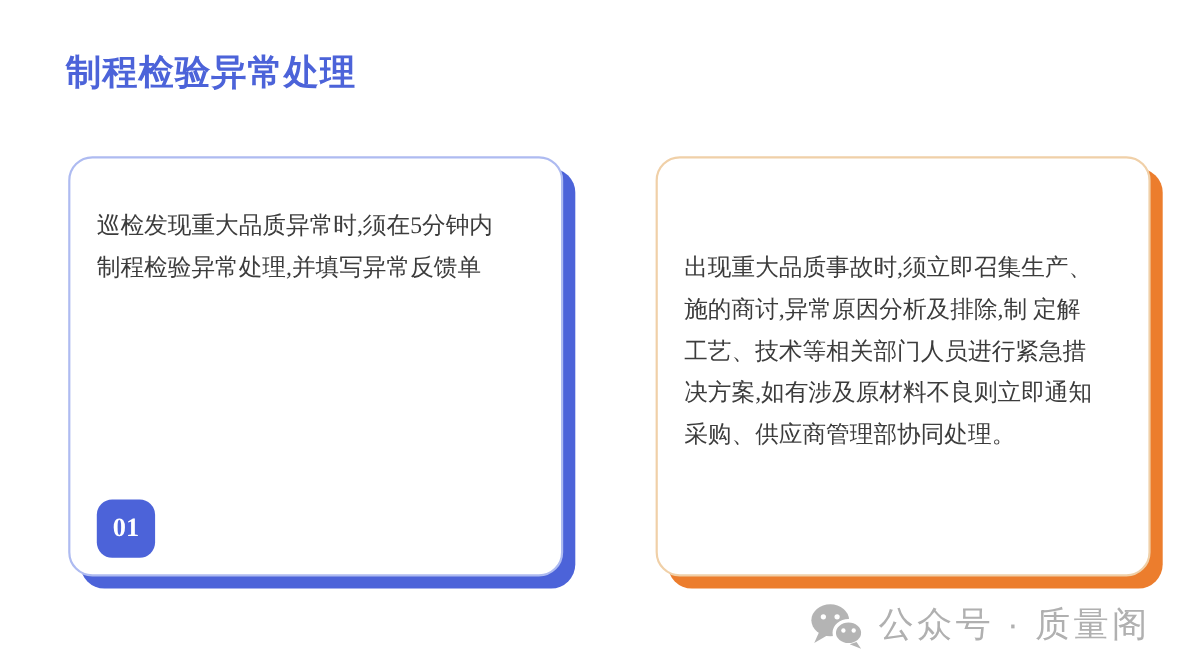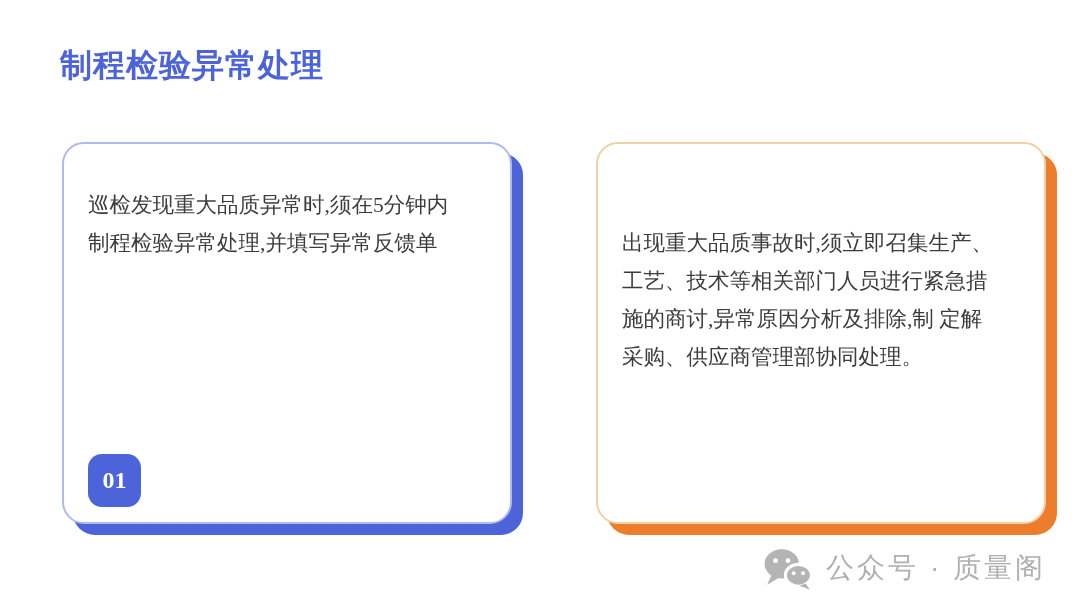--- a/index.html
+++ b/index.html
@@ -74,21 +74,21 @@
   .card1 .badge { background: var(--card1-accent, #4C63D9); margin-left: 10px; }
   .card2 .badge { background: var(--card2-accent, #EC7D2D); }
   .watermark {
     position: absolute;
     right: 30px;
     bottom: 18px;
     display: flex;
     align-items: center;
     gap: 12px;
     color: var(--watermark, #B0B0B0);
-    font-size: 28px;
+    font-size: 32px;
     letter-spacing: 3px;
   }
   .wechat-icon { width: 52px; height: 44px; flex: 0 0 auto; }
 </style>
 </head>
 <body>
 
 <div class="slide">
 
   <div class="title">制程检验异常处理</div>
@@ -97,22 +97,23 @@
     <div class="card-text">
       <div class="line">巡检发现重大品质异常时,须在5分钟内</div>
       <div class="line">制程检验异常处理,并填写异常反馈单</div>
     </div>
     <div class="badge">01</div>
   </div>
 
   <div class="card card2">
     <div class="card-text">
       <div class="line">出现重大品质事故时,须立即召集生产、</div>
+      <div class="line">施的商讨,异常原因分析及排除,制 定解</div>
       <div class="line">工艺、技术等相关部门人员进行紧急措</div>
-      <div class="line">施的商讨,异常原因分析及排除,制 定解</div>
+      <div class="line">决方案,如有涉及原材料不良则立即通知</div>
       <div class="line">采购、供应商管理部协同处理。</div>
     </div>
   </div>
 
   <div class="watermark">
     <svg class="wechat-icon" viewBox="0 0 50 42" xmlns="http://www.w3.org/2000/svg">
       <ellipse cx="19" cy="17" rx="16.5" ry="14" fill="#B4B4B4"></ellipse>
       <path d="M9 28 L5 37 L17 30 Z" fill="#B4B4B4"></path>
       <circle cx="13" cy="14" r="2.3" fill="#ffffff"></circle>
       <circle cx="25" cy="14" r="2.3" fill="#ffffff"></circle>

